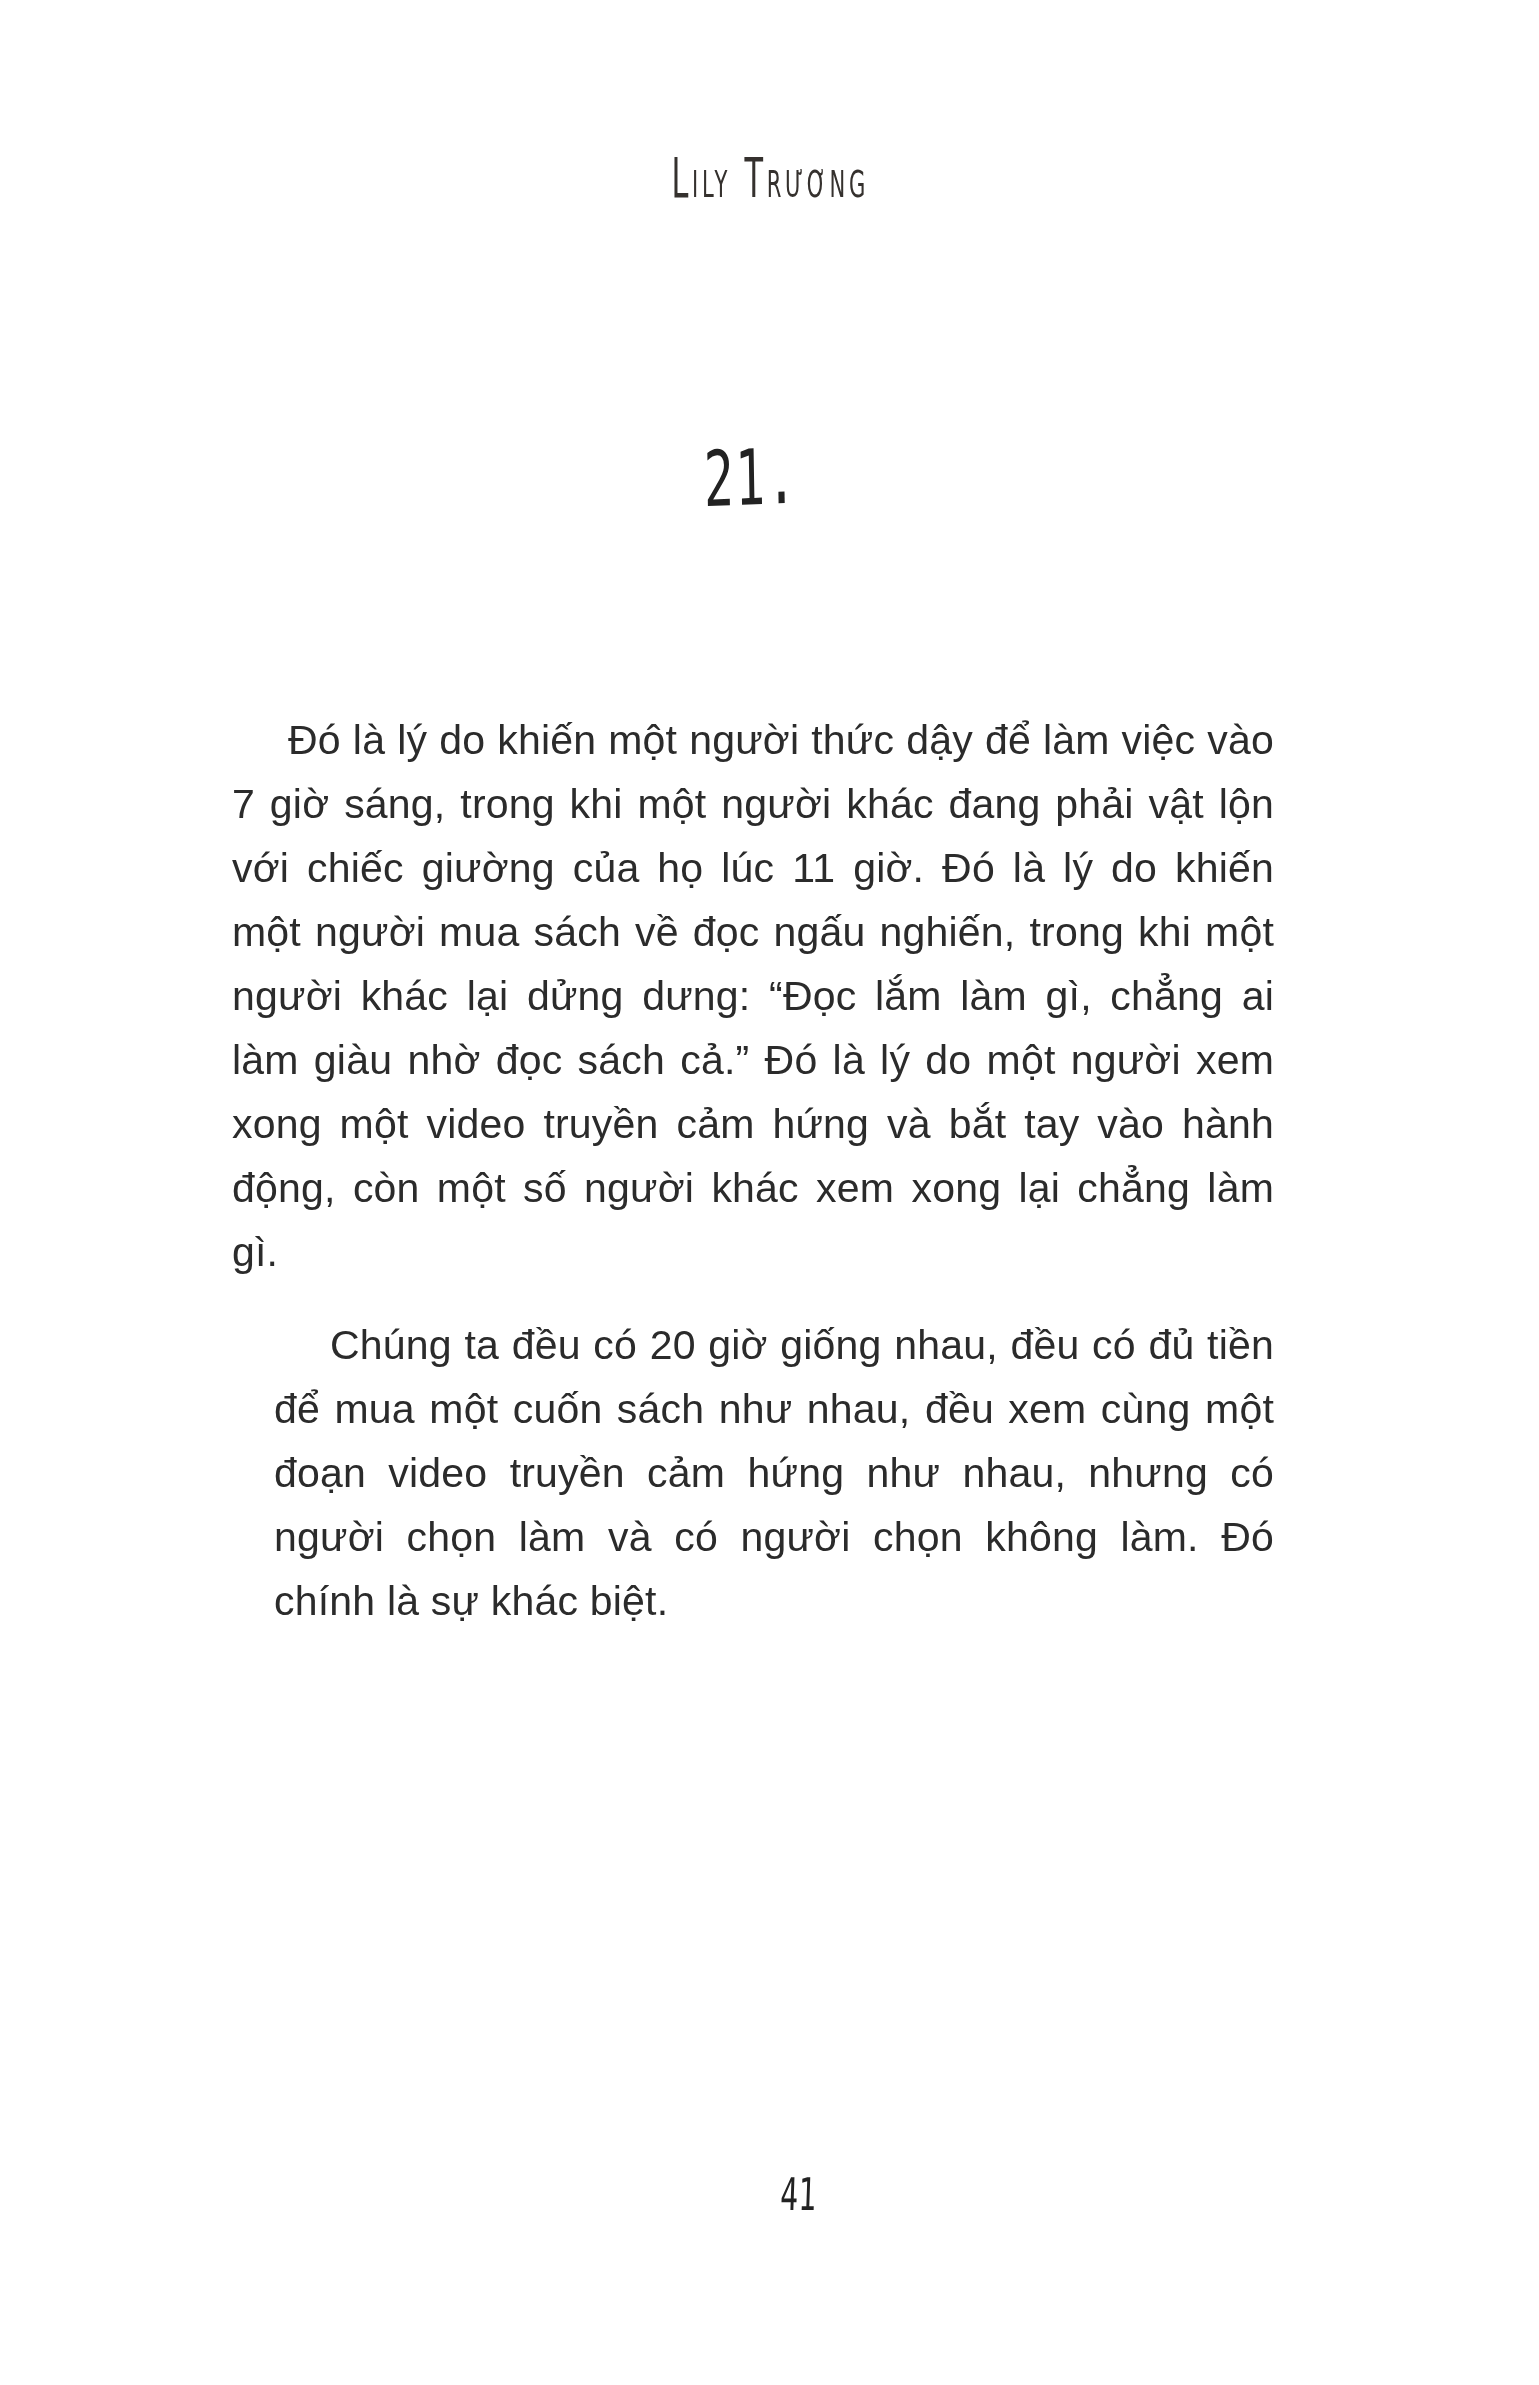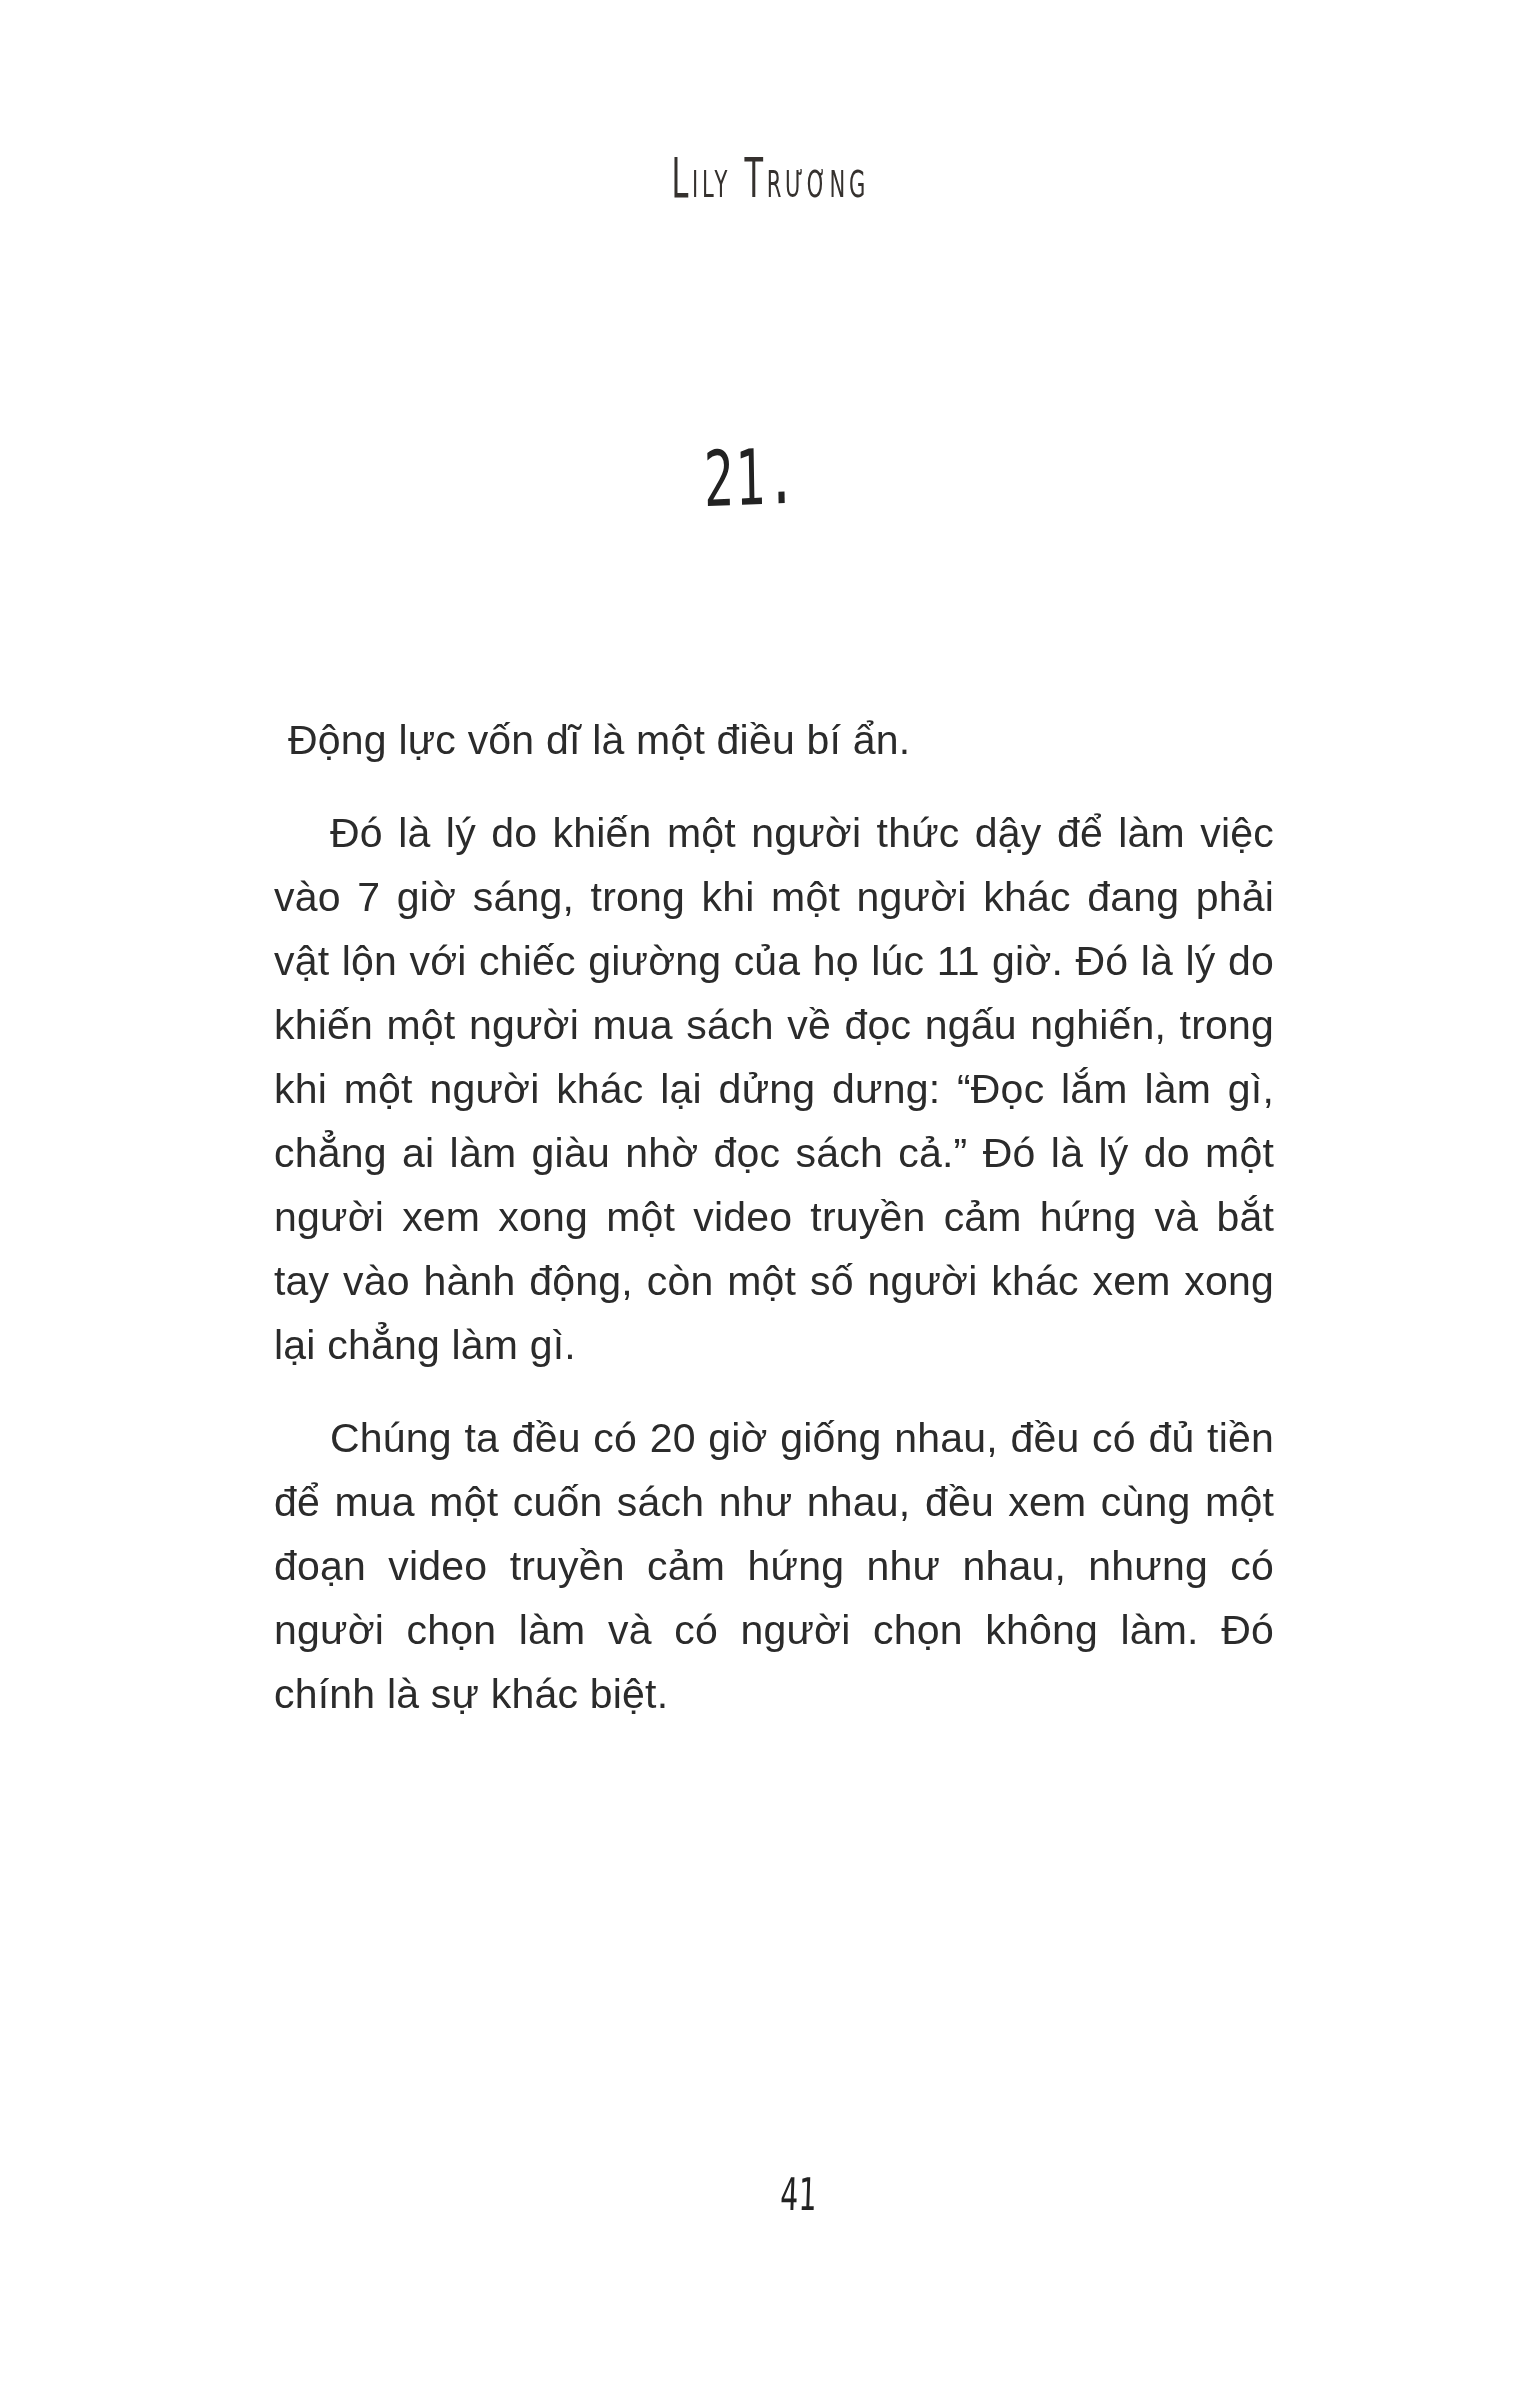--- a/index.html
+++ b/index.html
@@ -104,21 +104,20 @@
 
   <div class="page-header">
     <span class="author-name">Lily Trương</span>
   </div>
 
   <div class="chapter-heading">
     <span class="chapter-number">21.</span>
   </div>
 
   <div class="body-text">
-    <p>Động lực vốn dĩ là một điều bí ẩn.</p>
     <p>Đó là lý do khiến một người thức dậy để làm việc vào 7 giờ sáng, trong khi một người khác đang phải vật lộn với chiếc giường của họ lúc 11 giờ. Đó là lý do khiến một người mua sách về đọc ngấu nghiến, trong khi một người khác lại dửng dưng: “Đọc lắm làm gì, chẳng ai làm giàu nhờ đọc sách cả.” Đó là lý do một người xem xong một video truyền cảm hứng và bắt tay vào hành động, còn một số người khác xem xong lại chẳng làm gì.</p>
     <p>Chúng ta đều có 20 giờ giống nhau, đều có đủ tiền để mua một cuốn sách như nhau, đều xem cùng một đoạn video truyền cảm hứng như nhau, nhưng có người chọn làm và có người chọn không làm. Đó chính là sự khác biệt.</p>
   </div>
 
   <div class="page-footer">
     <span class="page-number">41</span>
   </div>
 
 </div>
 

